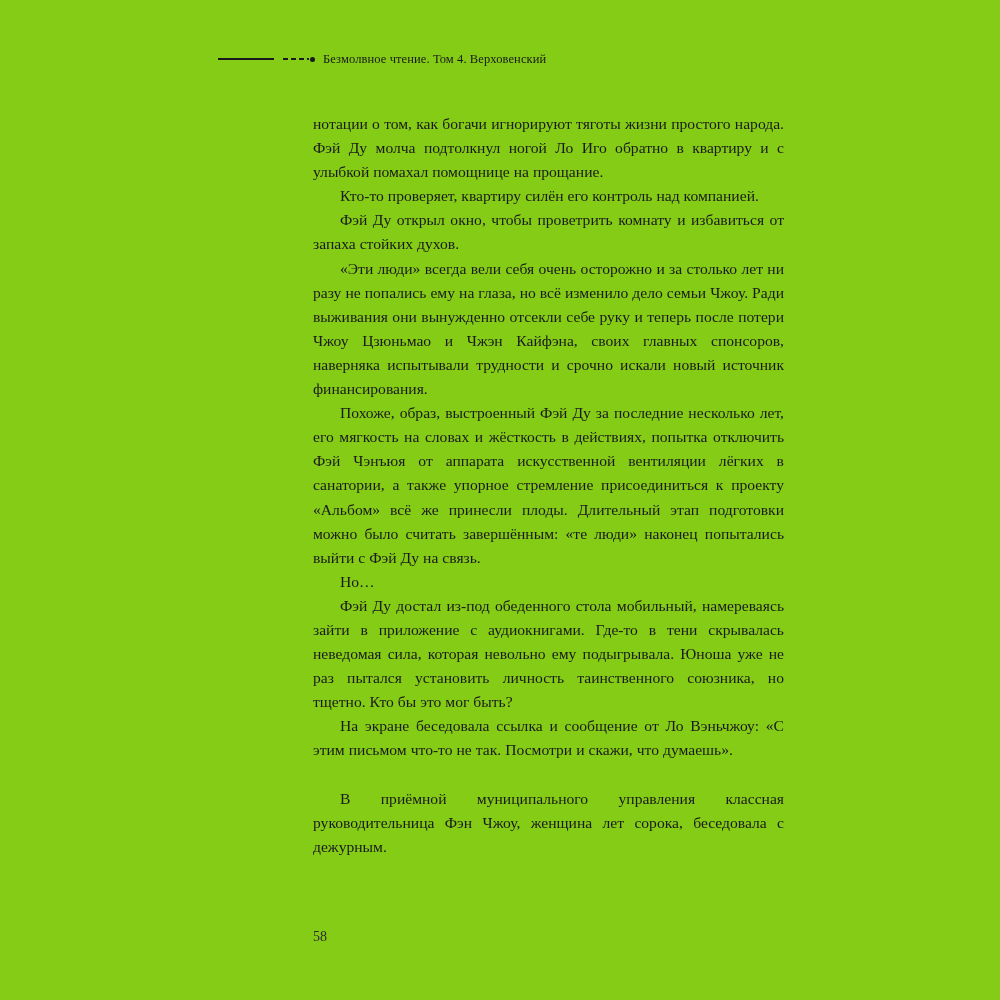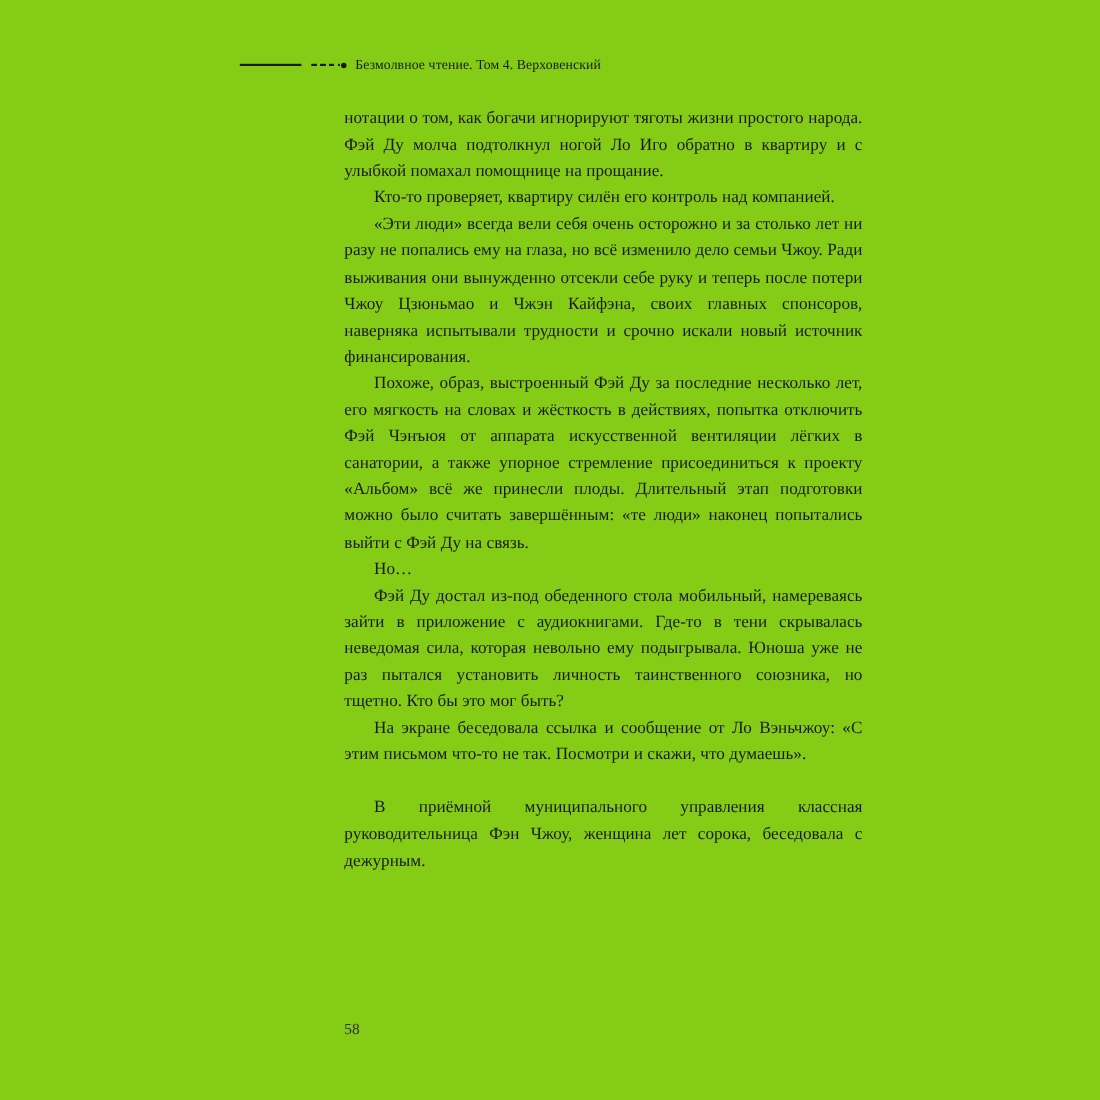--- a/index.html
+++ b/index.html
@@ -80,21 +80,21 @@
     line-height: 1;
     letter-spacing: 0.1px;
     color: #1a1a1a;
     white-space: nowrap;
   }
 
   
   .textblock {
     position: absolute;
     left: 313px;
-    top: 96px;
+    top: 112px;
     width: 471px;
   }
 
   p.para {
     margin: 0;
     font-size: 15.6px;
     line-height: 24.1px;
     text-align: justify;
     text-indent: 27px;
     hyphens: manual;
@@ -131,20 +131,21 @@
       <span class="rule-gap"></span>
       <span class="rule-dashes"></span>
       <span class="rule-dot"></span>
     </span>
     <span class="running-head-title">Безмолвное чтение. Том 4. Верховенский</span>
   </div>
 
   <div class="textblock">
     <p class="para no-indent">нотации о том, как богачи игнорируют тяготы жизни простого народа. Фэй Ду молча подтолкнул ногой Ло Иго обратно в квартиру и с улыбкой помахал помощнице на прощание.</p>
     <p class="para">Кто-то проверяет, квартиру силён его контроль над компанией.</p>
+    <p class="para">Фэй Ду открыл окно, чтобы проветрить комнату и избавиться от запаха стойких духов.</p>
     <p class="para">«Эти люди» всегда вели себя очень осторожно и за столько лет ни разу не попались ему на глаза, но всё изменило дело семьи Чжоу. Ради выживания они вынужденно отсекли себе руку и теперь после потери Чжоу Цзюньмао и Чжэн Кайфэна, своих главных спонсоров, наверняка испытывали трудности и срочно искали новый источник финансирования.</p>
     <p class="para">Похоже, образ, выстроенный Фэй Ду за последние несколько лет, его мягкость на словах и жёсткость в действиях, попытка отключить Фэй Чэнъюя от аппарата искусственной вентиляции лёгких в санатории, а также упорное стремление присоединиться к проекту «Альбом» всё же принесли плоды. Длительный этап подготовки можно было считать завершённым: «те люди» наконец попытались выйти с Фэй Ду на связь.</p>
     <p class="para">Но…</p>
     <p class="para">Фэй Ду достал из-под обеденного стола мобильный, намереваясь зайти в приложение с аудиокнигами. Где-то в тени скрывалась неведомая сила, которая невольно ему подыгрывала. Юноша уже не раз пытался установить личность таинственного союзника, но тщетно. Кто бы это мог быть?</p>
     <p class="para">На экране беседовала ссылка и сообщение от Ло Вэньчжоу: «С этим письмом что-то не так. Посмотри и скажи, что думаешь».</p>
     <p class="para scene-break">В приёмной муниципального управления классная руководительница Фэн Чжоу, женщина лет сорока, беседовала с дежурным.</p>
   </div>
 
   <div class="folio">58</div>
 

